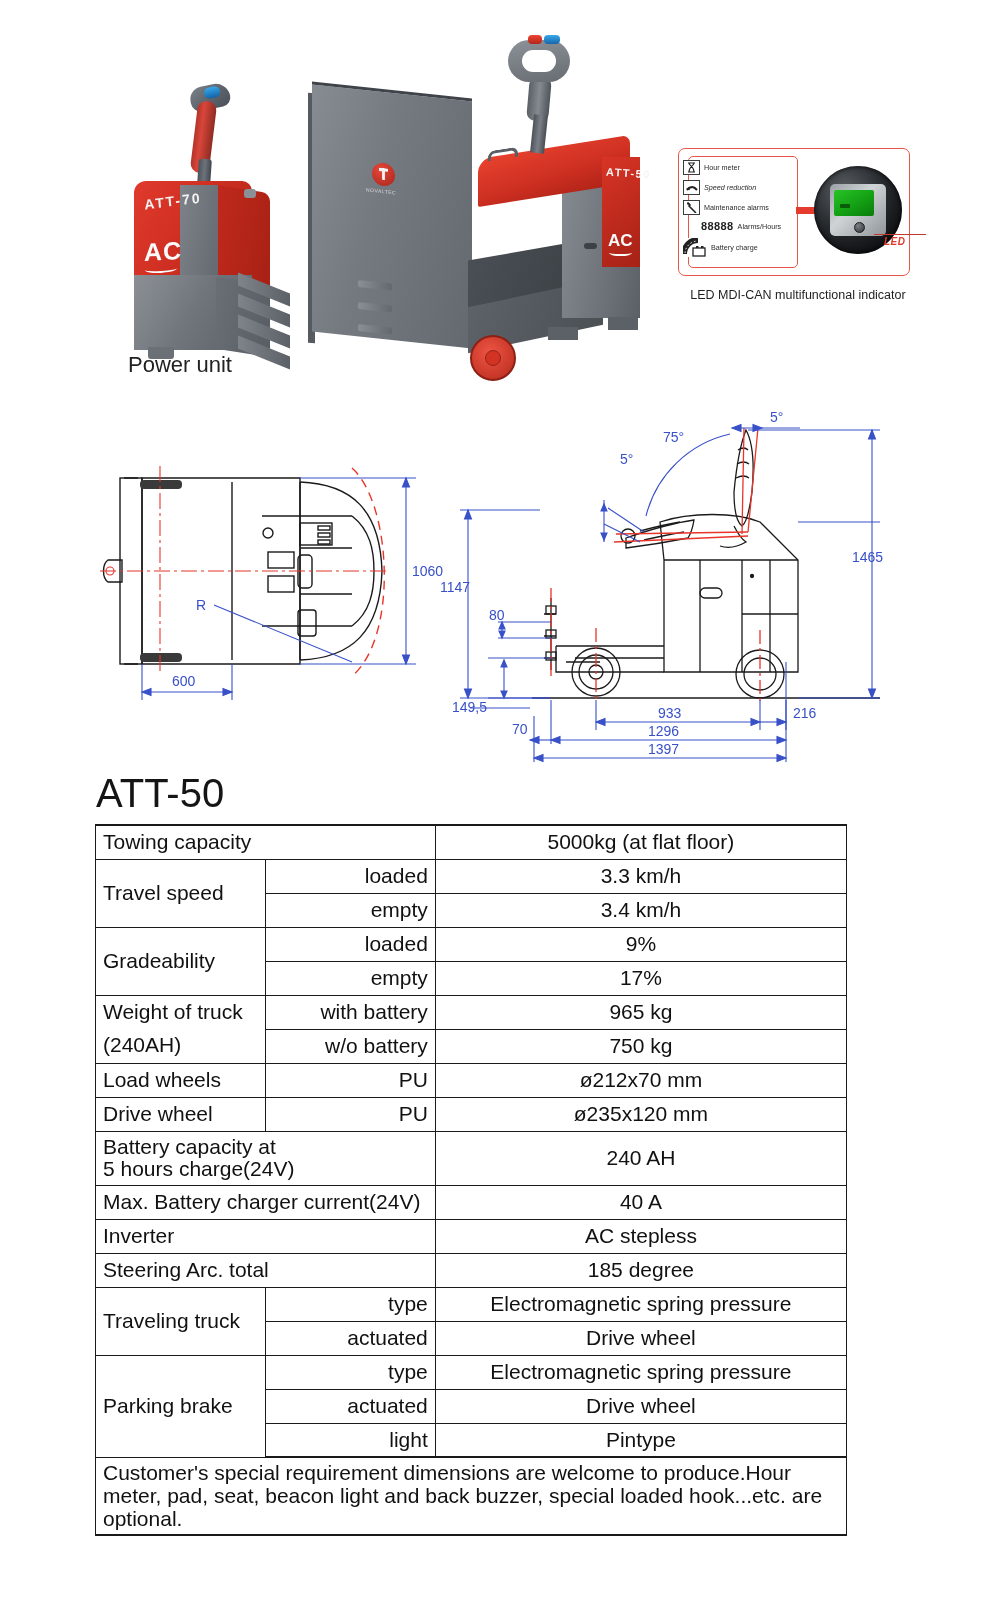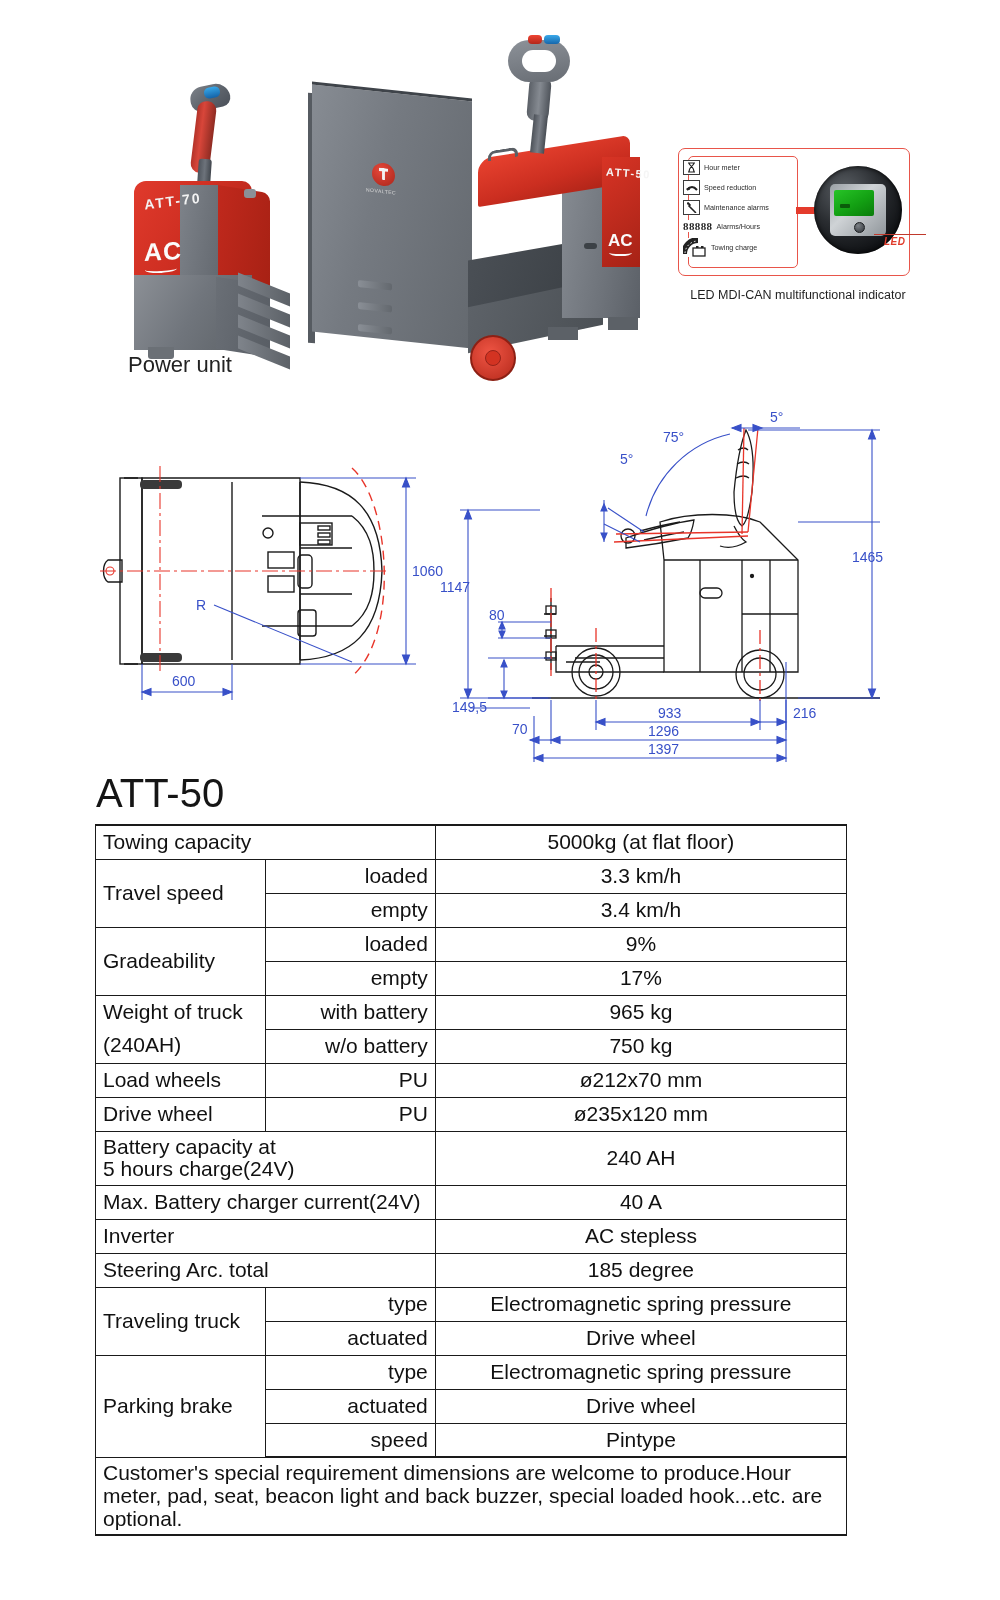--- a/index.html
+++ b/index.html
@@ -218,22 +218,22 @@
     position: absolute; left: 10px; top: 8px; width: 110px; height: 112px;
     border: 1.4px solid #e8554a; border-radius: 5px; background: #fff;
   }
   .led-row { position: absolute; left: 5px; display: flex; align-items: center; gap: 4px; }
   .led-icon-cell {
     width: 17px; height: 15px; border: 1px solid #3b3b3b; background: #fff;
     display: flex; align-items: center; justify-content: center; flex: none;
   }
   .led-label { font-size: 7.2px; color: #2b2b2b; white-space: nowrap; }
   .led-digits {
-    font-family: Liberation Serif, serif; font-size: 11px; font-weight: 700;
-    letter-spacing: .4px; color: #1f1f1f; background: #fff; border: 0;
+    font-family: Liberation Sans, sans-serif; font-size: 11px; font-weight: 700;
+    letter-spacing: .4px; color: #1f1f1f; background: #fff; border: 0; margin-left: 18px;
   }
   .led-dial {
     position: absolute; left: 136px; top: 18px; width: 88px; height: 88px;
     border-radius: 50%;
     background: radial-gradient(circle at 35% 28%, #5a5f64 0%, #2a2d31 42%, #111316 74%, #000 100%);
     box-shadow: inset 0 0 5px #000;
   }
   .led-dial-face {
     position: absolute; left: 152px; top: 36px; width: 56px; height: 52px;
     border-radius: 5px;
@@ -373,21 +373,21 @@
 
       <div class="led-row" style="top:12px;justify-content:center;">
         <span class="led-icon-cell">
           <svg width="9" height="11" viewBox="0 0 9 11">
               <path d="M1 1h7M1 10h7M2 1c0 3 5 3 5 9M7 1c0 3-5 3-5 9" stroke="#222" stroke-width="1.1" fill="none"></path>
             </svg>
         </span>
         <span class="led-label">Hour meter</span>
       </div>
 
-      <div class="led-row" style="top:32px;">
+      <div class="led-row" style="top:32px;font-style:italic;">
         <span class="led-icon-cell">
           <svg width="12" height="9" viewBox="0 0 12 9">
               <path d="M1 7q5-6 10 0" stroke="#222" stroke-width="2" fill="none"></path>
               <path d="M0 6l3-2 1 3z" fill="#222"></path>
             </svg>
         </span>
         <span class="led-label">Speed reduction</span>
       </div>
 
       <div class="led-row" style="top:52px;">
@@ -408,21 +408,21 @@
       <div class="led-row" style="top:90px;">
         <span class="led-icon-cell" style="width:24px;height:19px;border:none;">
           <svg width="24" height="19" viewBox="0 0 24 19">
             <path d="M1 16 A14 14 0 0 1 15 2" stroke="#222" stroke-width="6" fill="none"></path>
             <path d="M2 15 A13 13 0 0 1 14 3" stroke="#fff" stroke-width="1" fill="none" stroke-dasharray="1.6 2.2"></path>
             <rect x="10" y="10" width="12" height="8" fill="none" stroke="#222" stroke-width="1.3"></rect>
             <rect x="13" y="8" width="2.5" height="2" fill="#222"></rect>
               <rect x="18" y="8" width="2.5" height="2" fill="#222"></rect>
           </svg>
         </span>
-        <span class="led-label">Towing charge</span>
+        <span class="led-label">Battery charge</span>
       </div>
 
       <div class="led-arrow">
         <div class="led-arrow-tail"></div>
           <div class="led-arrow-head"></div>
       </div>
       <div class="led-dial"></div>
       <div class="led-dial-face"></div>
       <div class="led-dial-screen"></div>
       <div class="led-dial-btn"></div>
@@ -686,21 +686,21 @@
       <tr>
         <td class="c-label" rowspan="3">Parking brake</td>
         <td class="c-sub">type</td>
         <td class="c-val val-small">Electromagnetic spring pressure</td>
       </tr>
       <tr>
         <td class="c-sub">actuated</td>
         <td class="c-val">Drive wheel</td>
       </tr>
       <tr>
-        <td class="c-sub tbl-bottom">speed</td>
+        <td class="c-sub tbl-bottom">light</td>
         <td class="c-val tbl-bottom">Pintype</td>
       </tr>
       <tr>
         <td class="note-cell tbl-bottom" colspan="3">Customer's special requirement dimensions are welcome to produce.Hour meter, pad, seat, beacon light and back buzzer, special loaded hook...etc. are optional.</td>
       </tr>
     </tbody>
   </table>
 
 </div>
 

